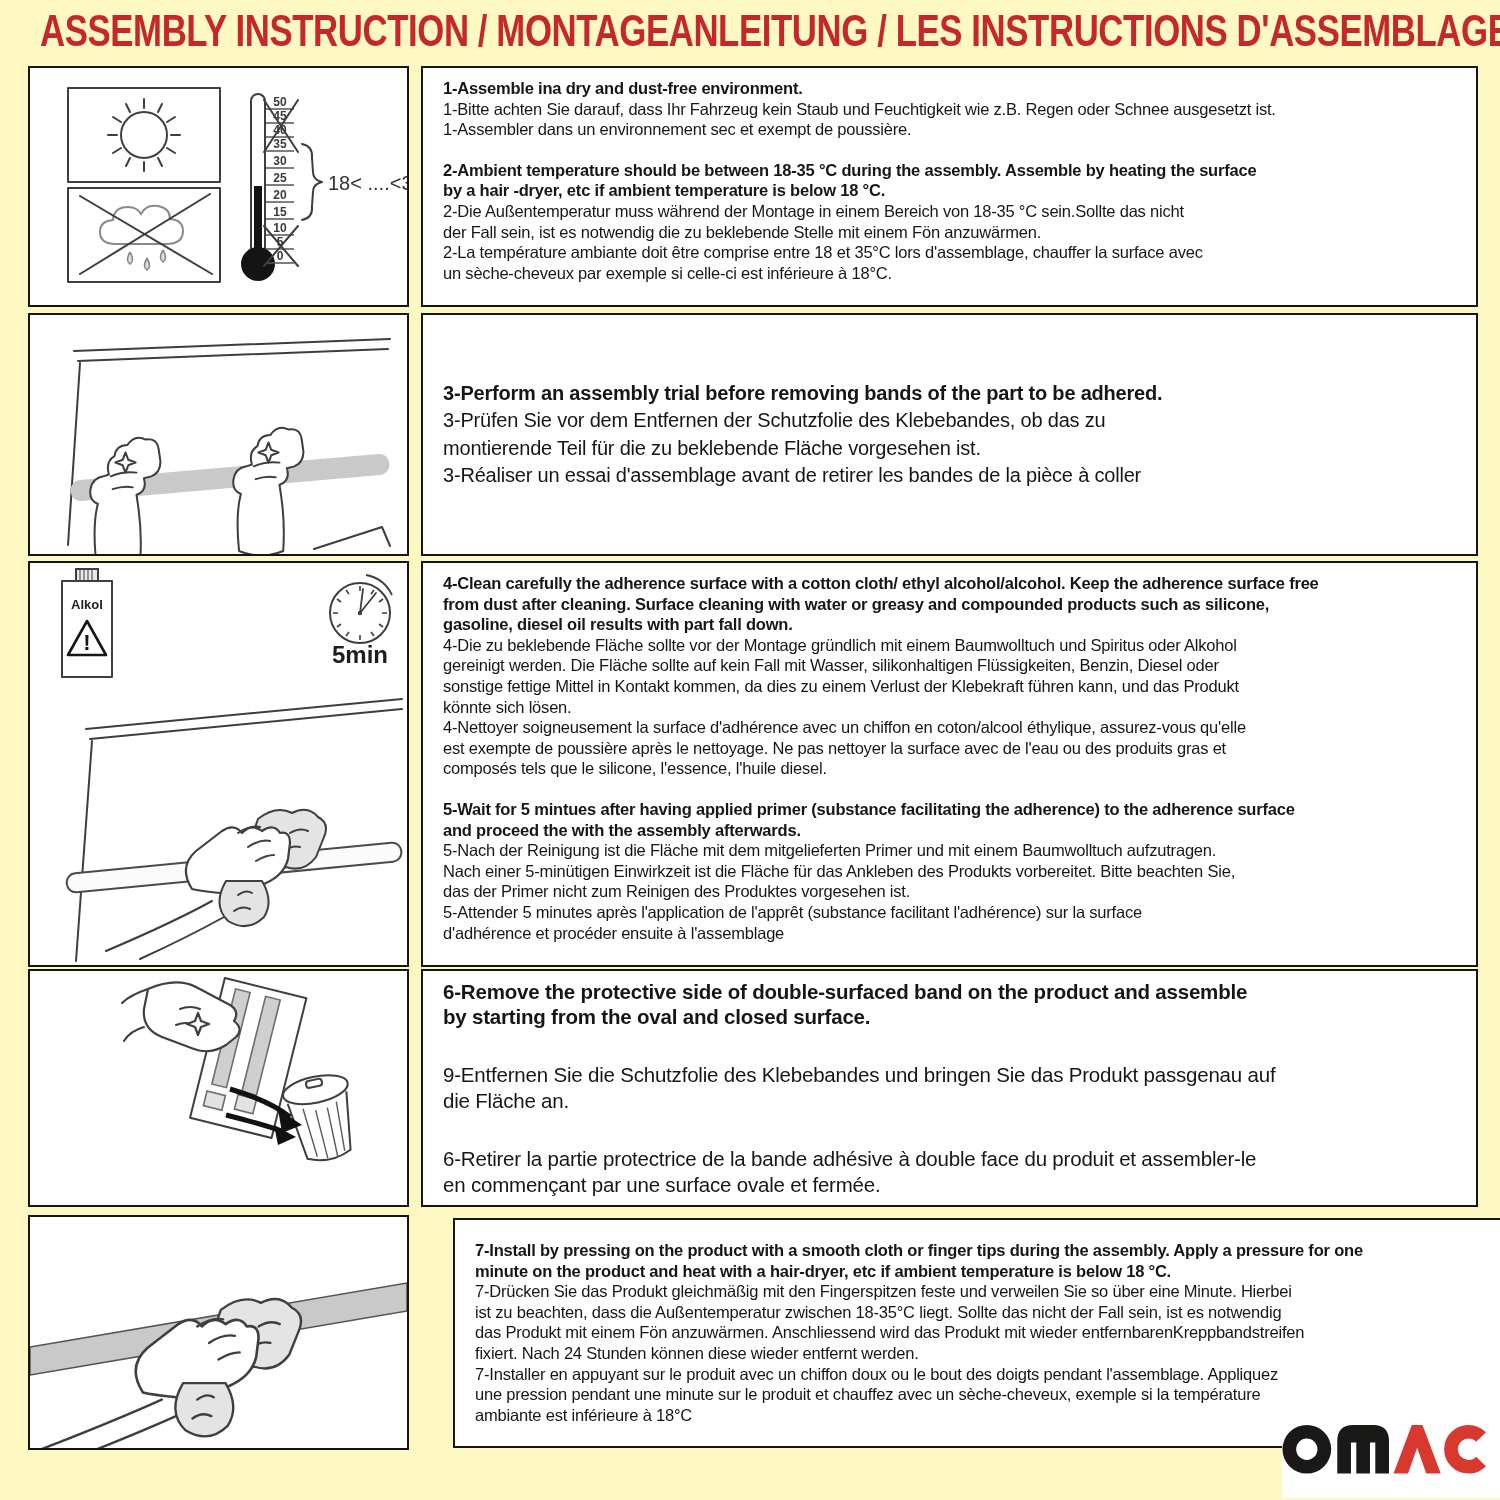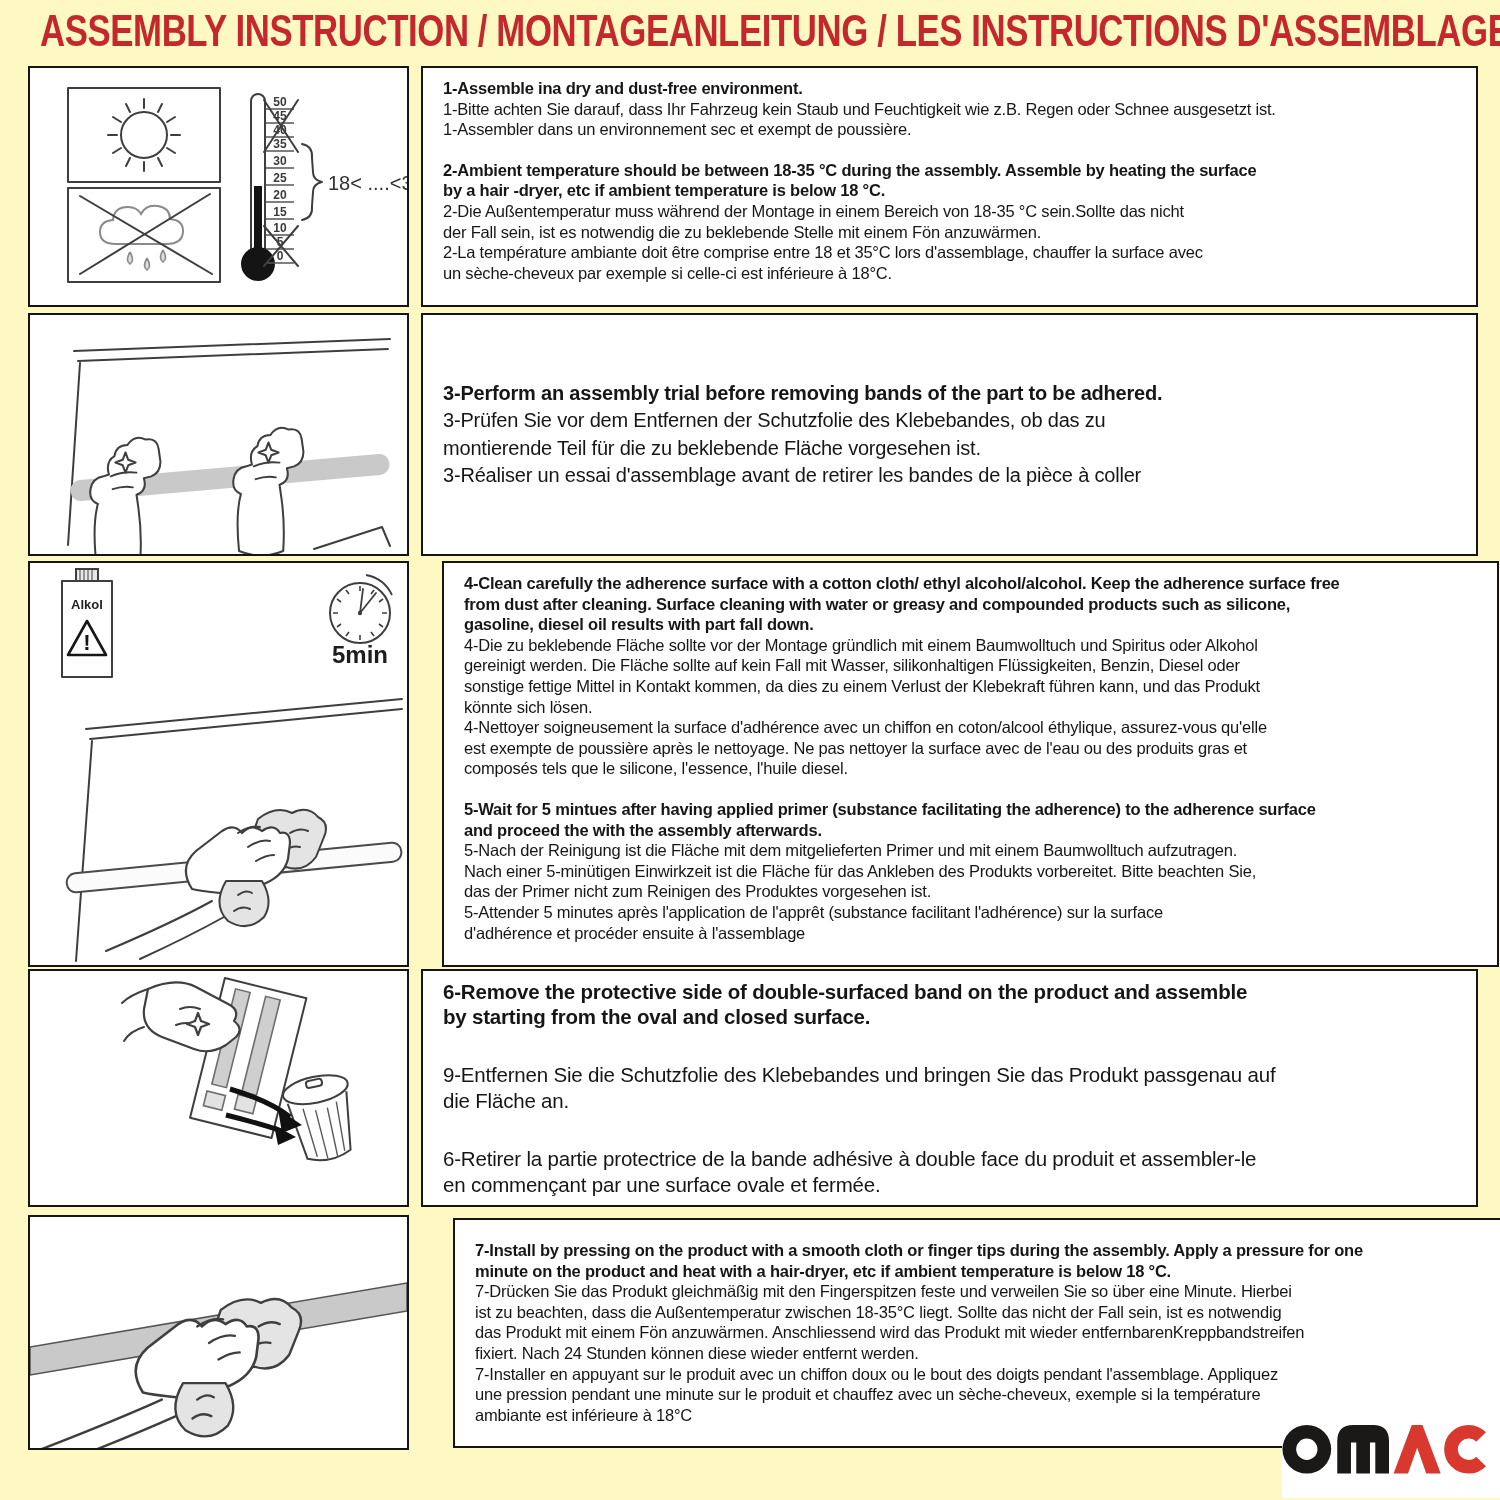--- a/index.html
+++ b/index.html
@@ -135,21 +135,21 @@
         <path class="ln" d="M-92,126 Q-26,98 14,76 M-58,134 Q-10,112 26,92"></path>
         <path class="cloth" d="M60,-6 q18,-14 34,-6 q16,-8 26,4 q12,6 6,20 l-8,20 q-12,16 -30,10 q-18,8 -28,-6 q-10,-16 0,-42 z"></path>
         <path class="ln" d="M92,8 q10,-6 18,-2 M86,26 q8,-6 16,-4"></path>
         <path class="hand" d="M-6,64 q-14,-22 4,-38 l26,-20 q12,-8 20,2 q10,-10 20,-2 q12,-8 18,2 q10,-2 10,10 l-2,16 q-4,16 -22,24 q-24,12 -46,10 q-20,-2 -28,-4 z"></path>
         <path class="ln" d="M40,8 q12,-8 22,-6 M50,22 q12,-8 22,-6 M58,36 q10,-6 18,-6"></path>
         <path class="cloth" d="M28,56 q-14,24 2,40 q20,12 36,-4 q10,-16 -2,-36 z"></path>
         <path class="ln" d="M40,70 q8,-6 14,-2 M36,86 q8,-6 16,-2"></path>
       </g>
     </svg>
   </div>
-  <div class="panel txtpanel t-sm" style="top:561px;height:406px;margin-left:21px;">
+  <div class="panel txtpanel t-sm" style="top:561px;height:406px;">
     <p class="b">4-Clean carefully the adherence surface with a cotton cloth/ ethyl alcohol/alcohol. Keep the adherence surface free
 from dust after cleaning. Surface cleaning with water or greasy and compounded products such as silicone,
 gasoline, diesel oil results with part fall down.</p>
     <p>4-Die zu beklebende Fläche sollte vor der Montage gründlich mit einem Baumwolltuch und Spiritus oder Alkohol
 gereinigt werden. Die Fläche sollte auf kein Fall mit Wasser, silikonhaltigen Flüssigkeiten, Benzin, Diesel oder
 sonstige fettige Mittel in Kontakt kommen, da dies zu einem Verlust der Klebekraft führen kann, und das Produkt
 könnte sich lösen.</p>
     <p>4-Nettoyer soigneusement la surface d'adhérence avec un chiffon en coton/alcool éthylique, assurez-vous qu'elle
 est exempte de poussière après le nettoyage. Ne pas nettoyer la surface avec de l'eau ou des produits gras et
 composés tels que le silicone, l'essence, l'huile diesel.</p>

